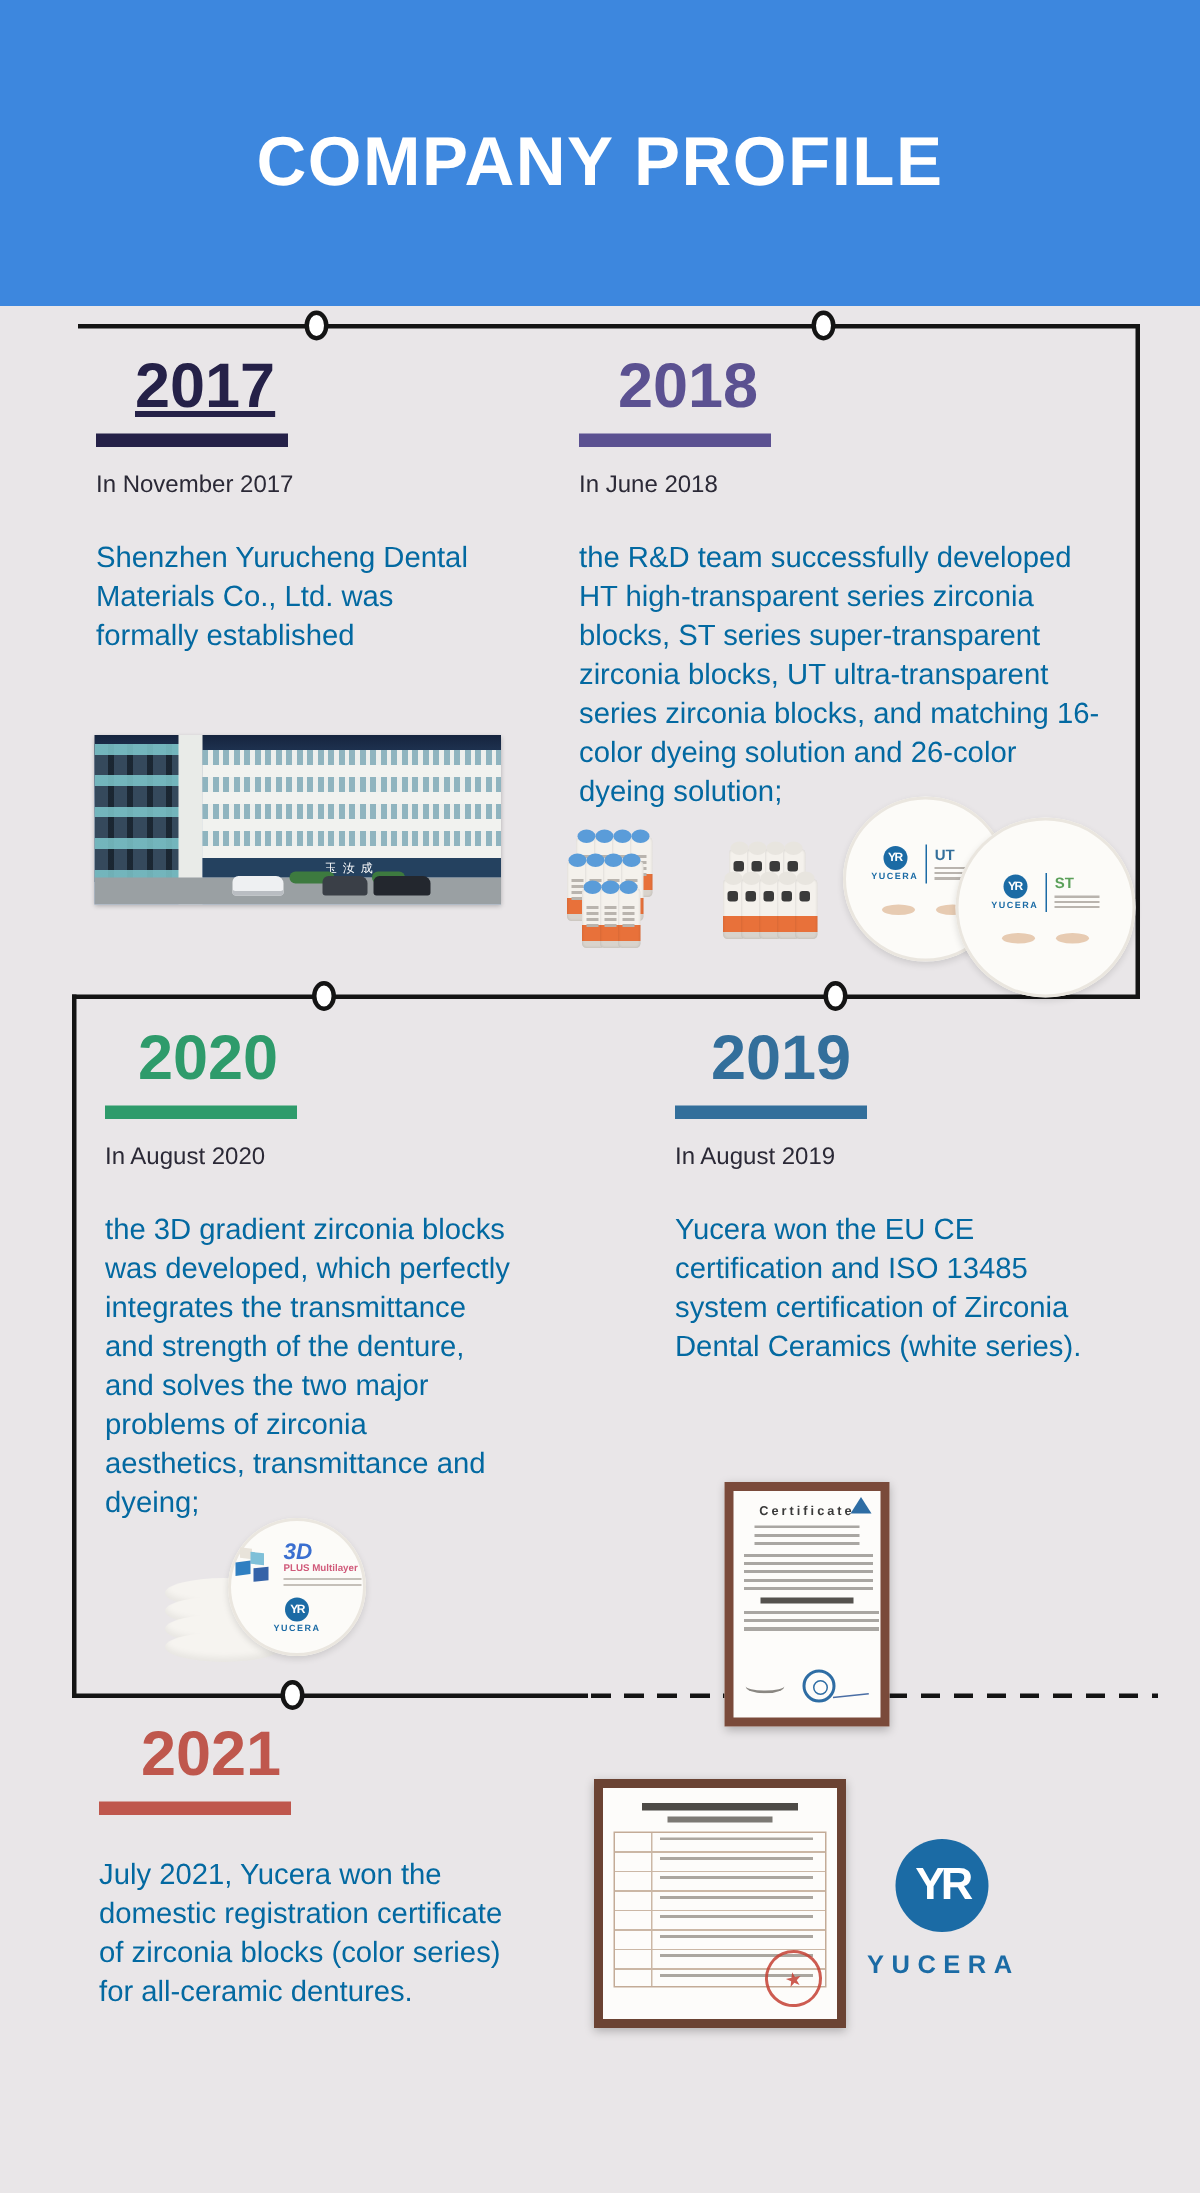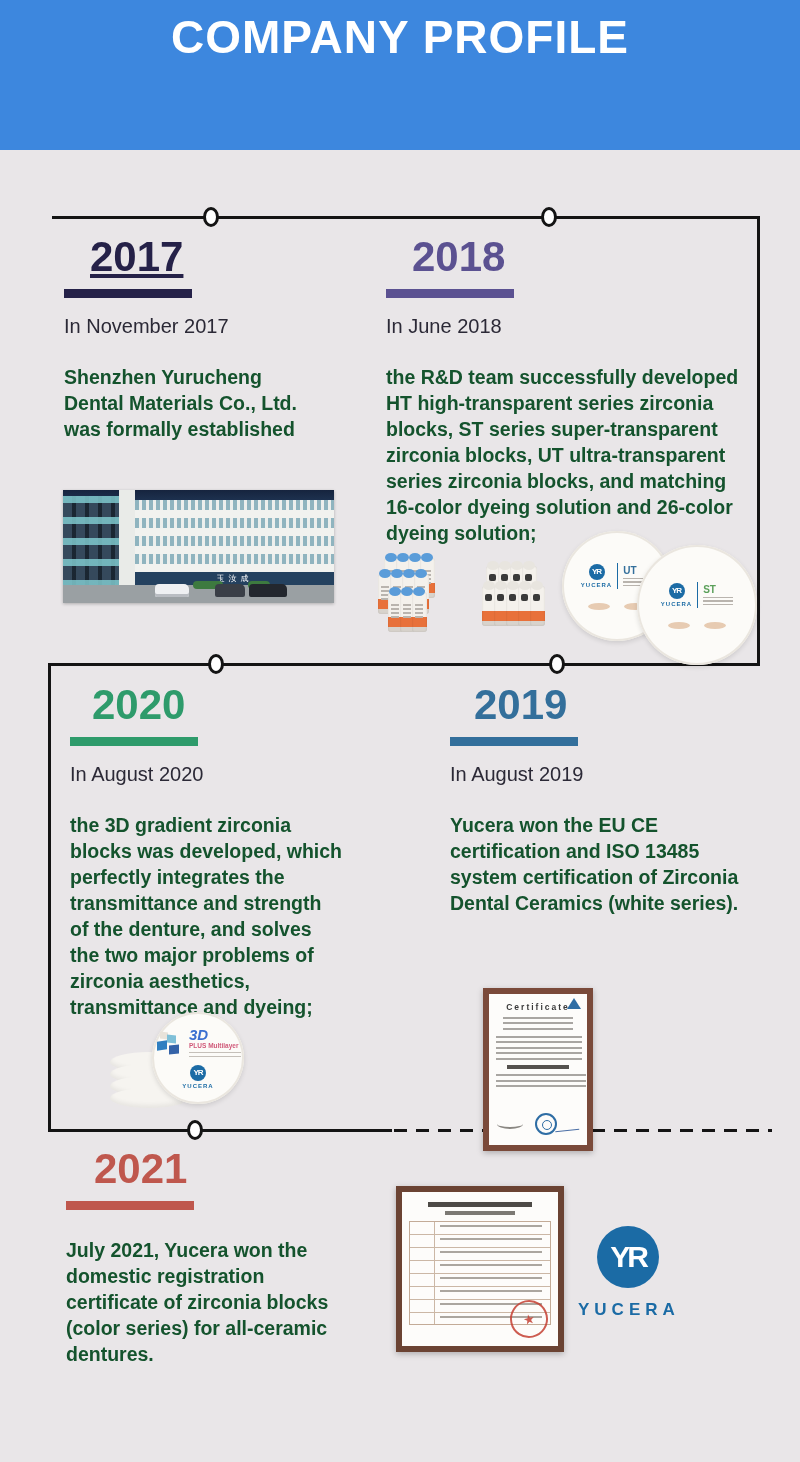--- a/index.html
+++ b/index.html
@@ -2,22 +2,22 @@
 <html><head>
 <meta charset="utf-8">
 <style>
   * { margin:0; padding:0; box-sizing:border-box; }
   html,body { background:#d8d5d7; }
   body { font-family:"Liberation Sans", sans-serif; }
   .page { position:relative; width:800px; height:1462px; margin:0 auto;
           background:#e9e6e8; overflow:hidden; }
 
   
-  .header { position:absolute; left:0; top:0; width:800px; height:150px;
-            background:#3d87de; display:flex; align-items:flex-start; justify-content:center; }
+  .header { position:absolute; left:0; top:0; width:800px; height:204px;
+            background:#3d87de; display:flex; align-items:center; justify-content:center; }
   .header h1 { color:#ffffff; font-size:46px; font-weight:bold; letter-spacing:1px;
                padding-top:10px; }
 
   
   .tl-line { position:absolute; background:#141414; }
   .tl-top    { left:52px;  top:216px;  width:708px; height:3px; }
   .tl-right  { left:757px; top:216px;  width:3px;   height:450px; }
   .tl-mid    { left:48px;  top:663px;  width:712px; height:3px; }
   .tl-left   { left:48px;  top:663px;  width:3px;   height:469px; }
   .tl-bot    { left:48px;  top:1129px; width:344px; height:3px; }
@@ -28,22 +28,22 @@
   .n1 { left:203px; top:207px; }
   .n2 { left:541px; top:207px; }
   .n3 { left:208px; top:654px; }
   .n4 { left:549px; top:654px; }
   .n5 { left:187px; top:1120px; }
 
   
   .milestone { position:absolute; }
   .milestone h2 { font-size:42px; font-weight:bold; line-height:1; }
   .milestone .rule { margin-top:11px; width:128px; height:9px; }
-  .milestone .date { margin-top:17px; font-size:20px; color:#2b2936; }
-  .milestone .text { margin-top:26px; font-size:19.5px; line-height:26px; color:#14532d;font-weight:bold; }
+  .milestone .date { margin-top:17px; font-size:16px; color:#2b2936; }
+  .milestone .text { margin-top:26px; font-size:19.5px; line-height:26px; color:#0369a1; }
 
   .c2017 { color:#252148;text-decoration:underline; } .r2017 { background:#252148; }
   .c2018 { color:#5b5191; } .r2018 { background:#5b5191; }
   .c2020 { color:#2e9b6b; } .r2020 { background:#2e9b6b; }
   .c2019 { color:#336f9b; } .r2019 { background:#336f9b; }
   .c2021 { color:#bf574d; } .r2021 { background:#bf574d; }
 
   #m2017 { left:64px;  top:236px; width:256px; } #m2017 h2 { padding-left:26px; }
   #m2018 { left:386px; top:236px; width:354px; } #m2018 h2 { padding-left:26px; }
   #m2020 { left:70px;  top:684px; width:272px; } #m2020 h2 { padding-left:22px; }

